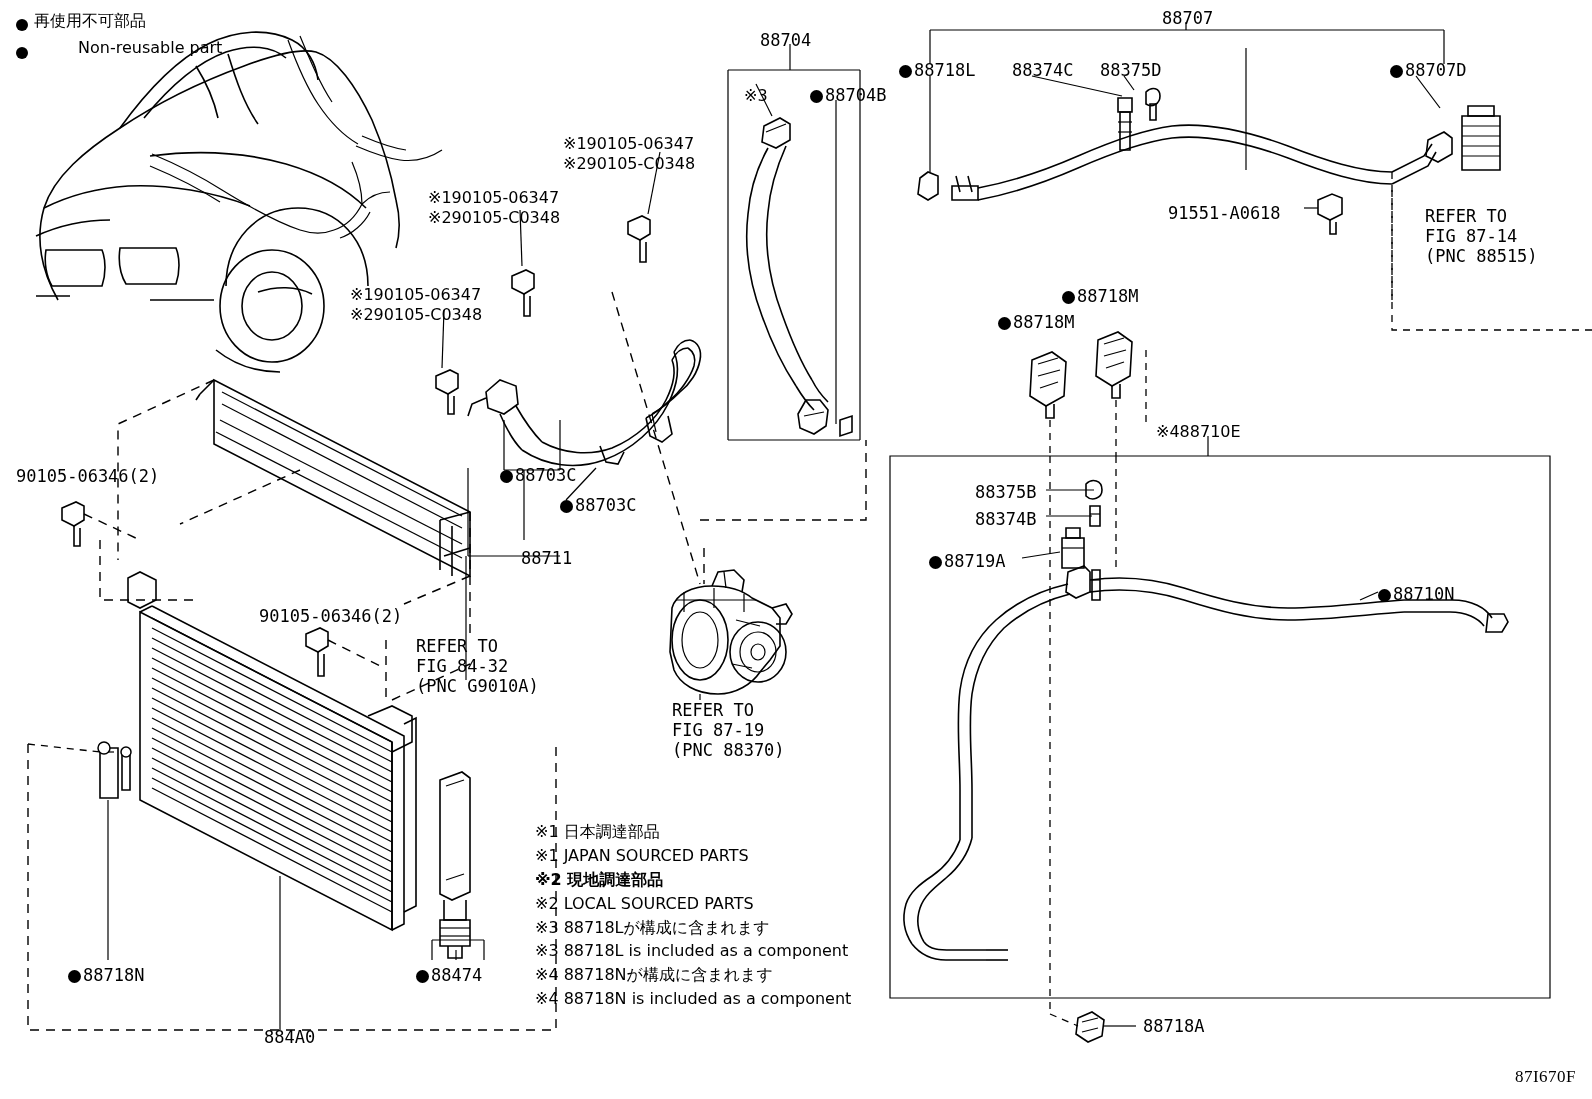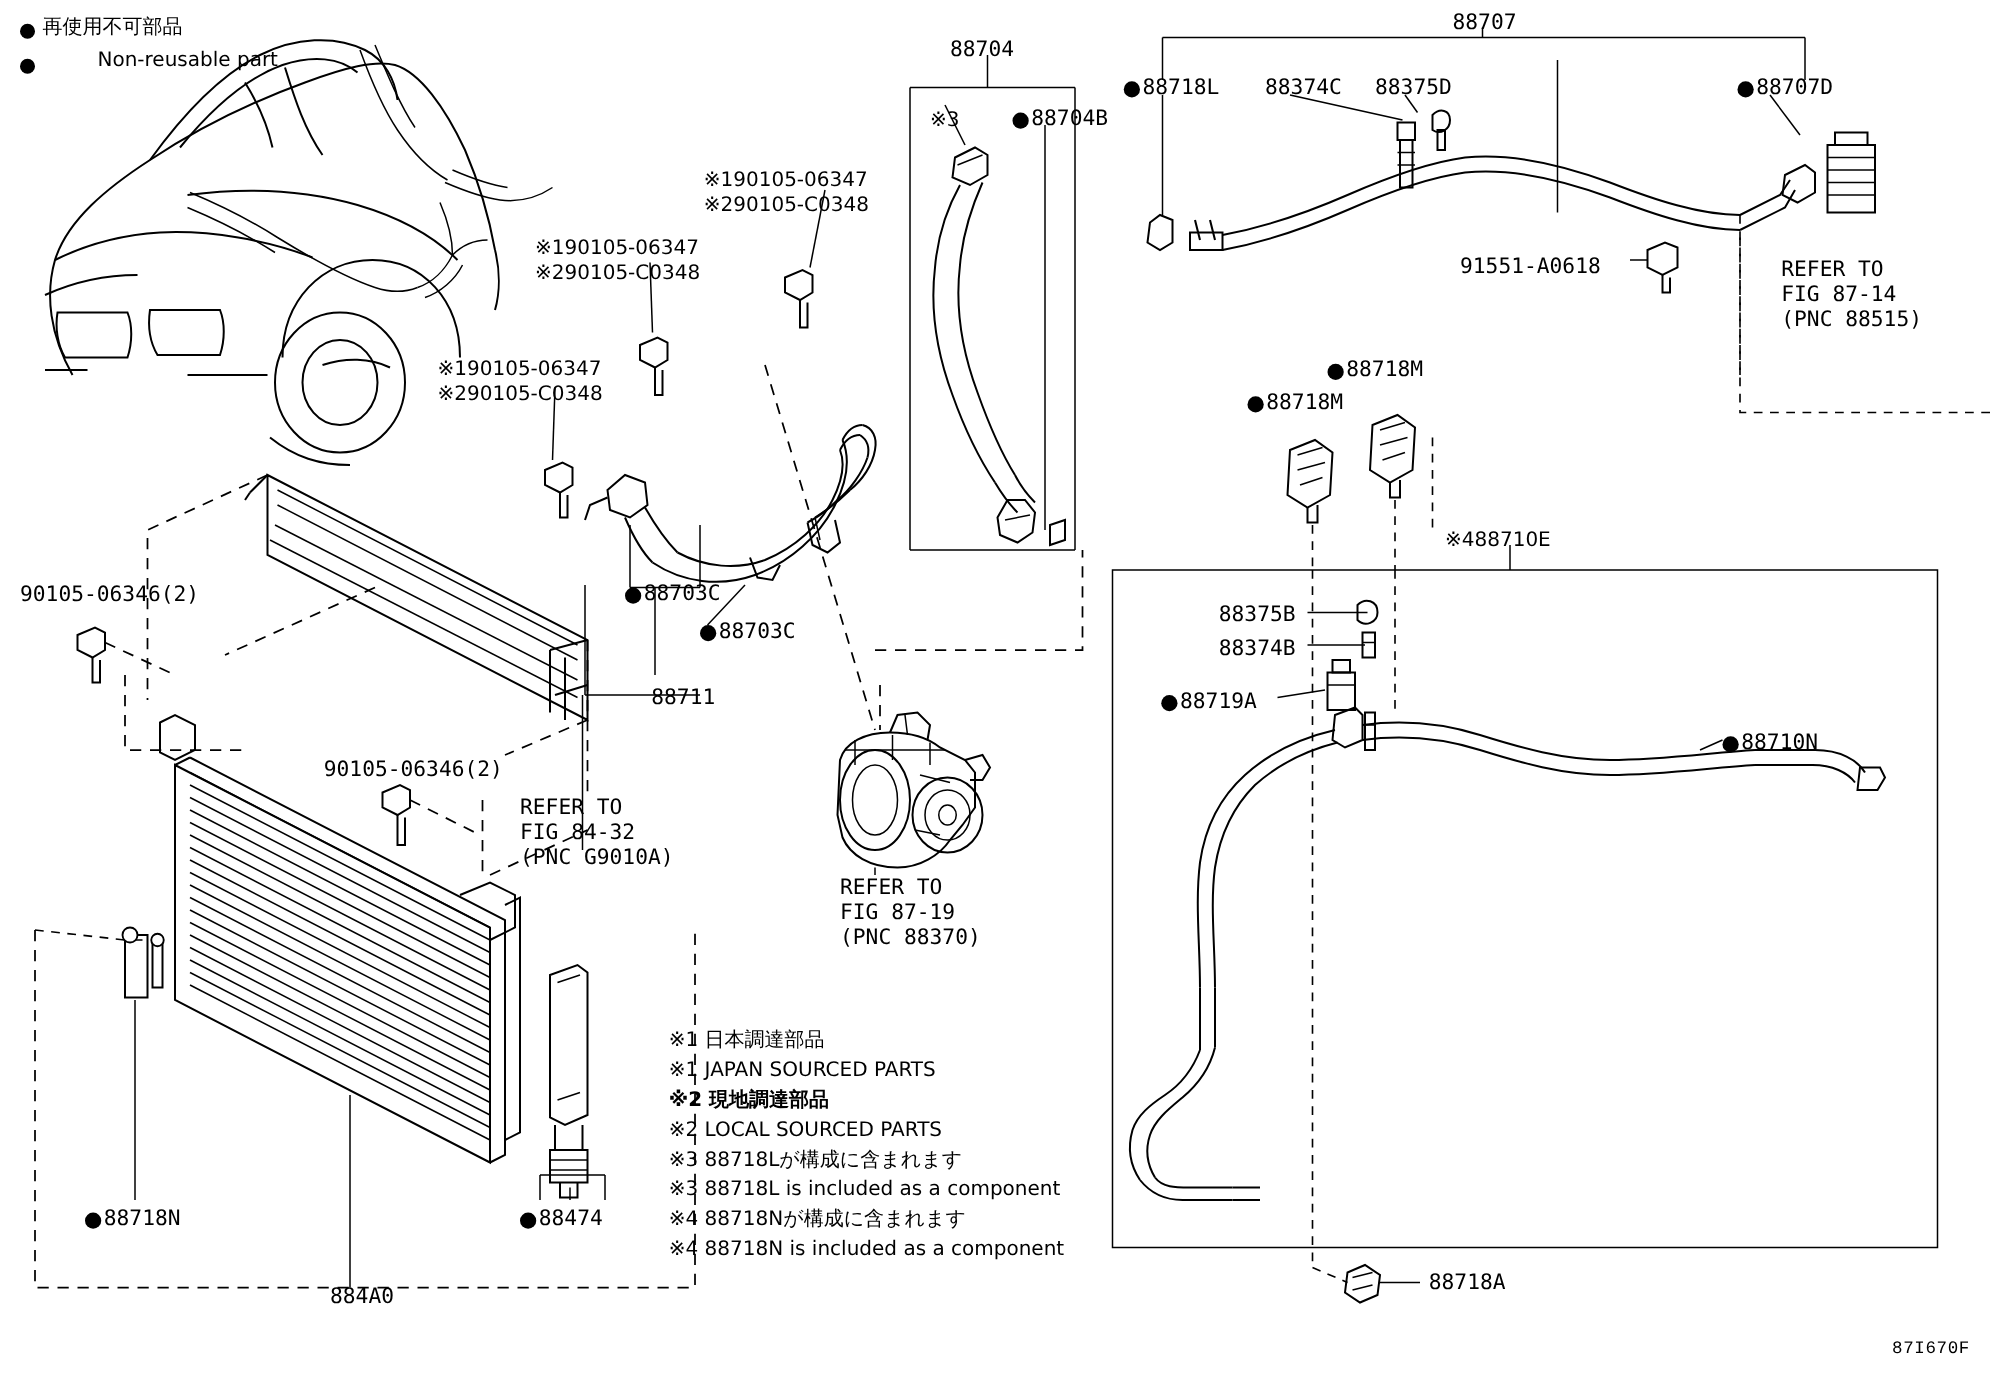--- a/index.html
+++ b/index.html
@@ -5,22 +5,22 @@
   html,body{margin:0;padding:0;background:#ffffff;}
   body{width:1592px;height:1099px;position:relative;overflow:hidden;
        font-family:"Liberation Sans", sans-serif;color:#000;}
   .diagram{position:absolute;left:0;top:0;width:1592px;height:1099px;}
   .lbl{position:absolute;white-space:pre;font-family:"DejaVu Sans Mono","Liberation Mono",monospace;
        font-size:17px;line-height:20px;color:#000;}
   .lbl.jp{font-family:"DejaVu Sans","Liberation Sans",sans-serif;font-size:16px;}
   .lbl.mix{font-family:"DejaVu Sans","Liberation Sans",sans-serif;font-size:16px;}
   .dot{position:absolute;width:13px;height:13px;border-radius:50%;background:#000;}
   .legend-dot{position:absolute;width:12px;height:12px;border-radius:50%;background:#000;}
-  .code{position:absolute;right:16px;bottom:12px;font-family:Liberation Mono, monospace;
-        font-size:14px;letter-spacing:0.5px;}
+  .code{position:absolute;right:16px;bottom:12px;font-family:Liberation Serif, serif;
+        font-size:17px;letter-spacing:0.5px;}
   svg{position:absolute;left:0;top:0;}
   .ln{fill:none;stroke:#000;stroke-width:1.6;}
   .ln-thin{fill:none;stroke:#000;stroke-width:1.2;}
   .dash{fill:none;stroke:#000;stroke-width:1.4;stroke-dasharray:9 7;}
   .dash2{fill:none;stroke:#000;stroke-width:1.3;stroke-dasharray:7 6;}
   .fill-w{fill:#fff;stroke:#000;stroke-width:1.5;}
 </style>
 </head>
 <body>
 

